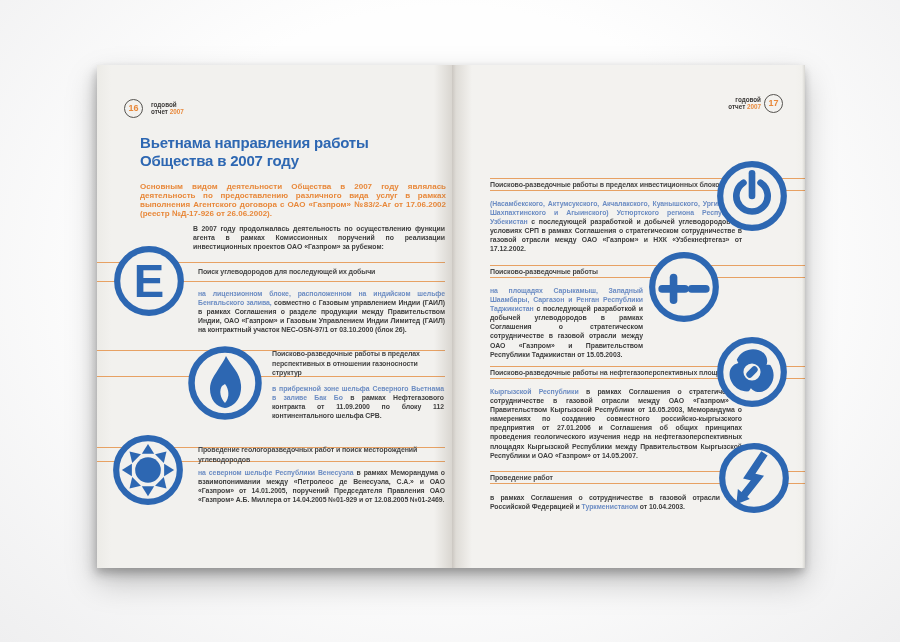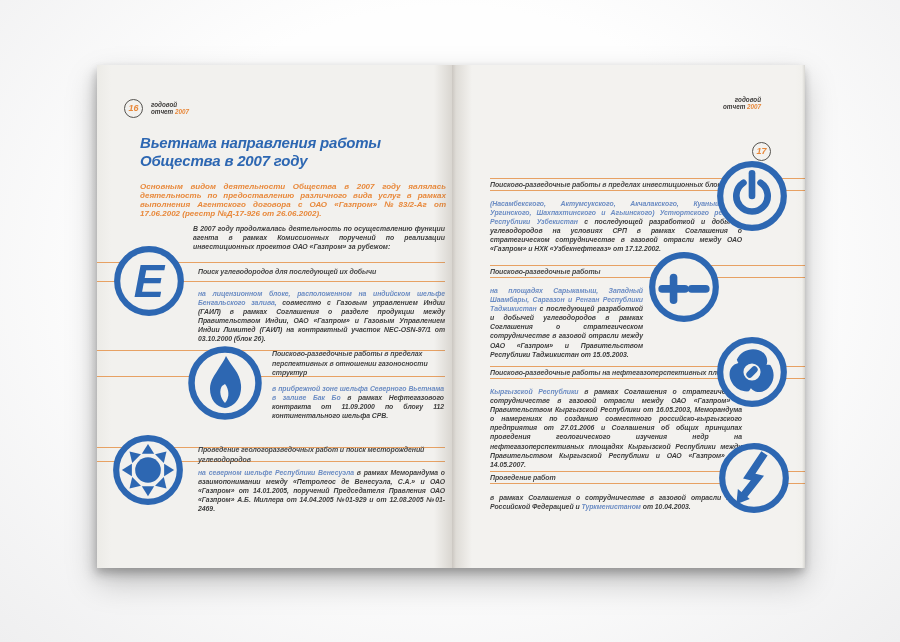--- a/index.html
+++ b/index.html
@@ -4,21 +4,20 @@
 <style>
   html,body{margin:0;padding:0;}
   body{
     width:900px;height:642px;position:relative;overflow:hidden;
     background:radial-gradient(ellipse at 50% 42%, #fefefe 50%, #efeff0 100%);
     font-family:"Liberation Sans", sans-serif;
   }
   .spread{
     position:absolute;left:97px;top:65px;width:708px;height:503px;
     box-shadow:0 4px 8px rgba(0,0,0,0.18), 0 14px 30px rgba(0,0,0,0.22), -4px 8px 12px rgba(0,0,0,0.12);
-    font-style:italic;
   }
   .page{position:absolute;top:0;height:503px;overflow:hidden;}
   .page-left{left:0;width:355px;background:linear-gradient(to right,#ecebe7 0px,#f2f1ee 14px,#f2f1ee 100%);}
   .page-right{left:355px;width:353px;background:linear-gradient(to left,#f0efeb 0px,#f3f2ef 10px,#f3f2ef 100%);}
   .spine-shade-l{position:absolute;right:0;top:0;bottom:0;width:18px;z-index:6;
     background:linear-gradient(to right, rgba(130,118,104,0) , rgba(130,118,104,0.22));}
   .spine-shade-r{position:absolute;left:0;top:0;bottom:0;width:20px;z-index:6;
     background:linear-gradient(to left, rgba(130,118,104,0) , rgba(130,118,104,0.18) 80%, rgba(110,98,86,0.30));}
   .edge-right{position:absolute;right:0;top:0;bottom:0;width:3px;z-index:7;
     background:linear-gradient(to right, rgba(0,0,0,0) , rgba(0,0,0,0.10));}
@@ -78,21 +77,21 @@
   .ls2-rule{left:0;top:285px;width:348px;height:27px;padding-left:175px;box-sizing:border-box;}
   .ls2-rule .hd{width:168px;}
   .ls2-body{left:175px;top:319px;width:172px;}
   .ls2-icon{left:88px;top:278px;width:80px;height:80px;}
   .ls3-rule{left:0;top:382px;width:348px;height:15px;padding-left:101px;box-sizing:border-box;}
   .ls3-body{left:101px;top:403px;width:247px;}
   .ls3-icon{left:13px;top:367px;width:76px;height:76px;}
 
   
   .rp-label{right:44px;top:31px;}
-  .rp-circle{left:300px;top:29px;margin-top:48px;}
+  .rp-circle{left:312px;top:29px;}
 
   
   .rs1-rule{left:38px;top:113px;width:315px;height:13px;box-sizing:border-box;}
   .rs1-body{left:38px;top:134px;width:252px;}
   .rs1-icon{left:262px;top:93px;width:76px;height:76px;}
   .rs2-rule{left:38px;top:200px;width:315px;height:13px;box-sizing:border-box;}
   .rs2-body{left:38px;top:221px;width:153px;}
   .rs2-icon{left:194px;top:184px;width:76px;height:76px;}
   .rs3-rule{left:38px;top:301px;width:315px;height:13px;box-sizing:border-box;}
   .rs3-body{left:38px;top:322px;width:252px;}

